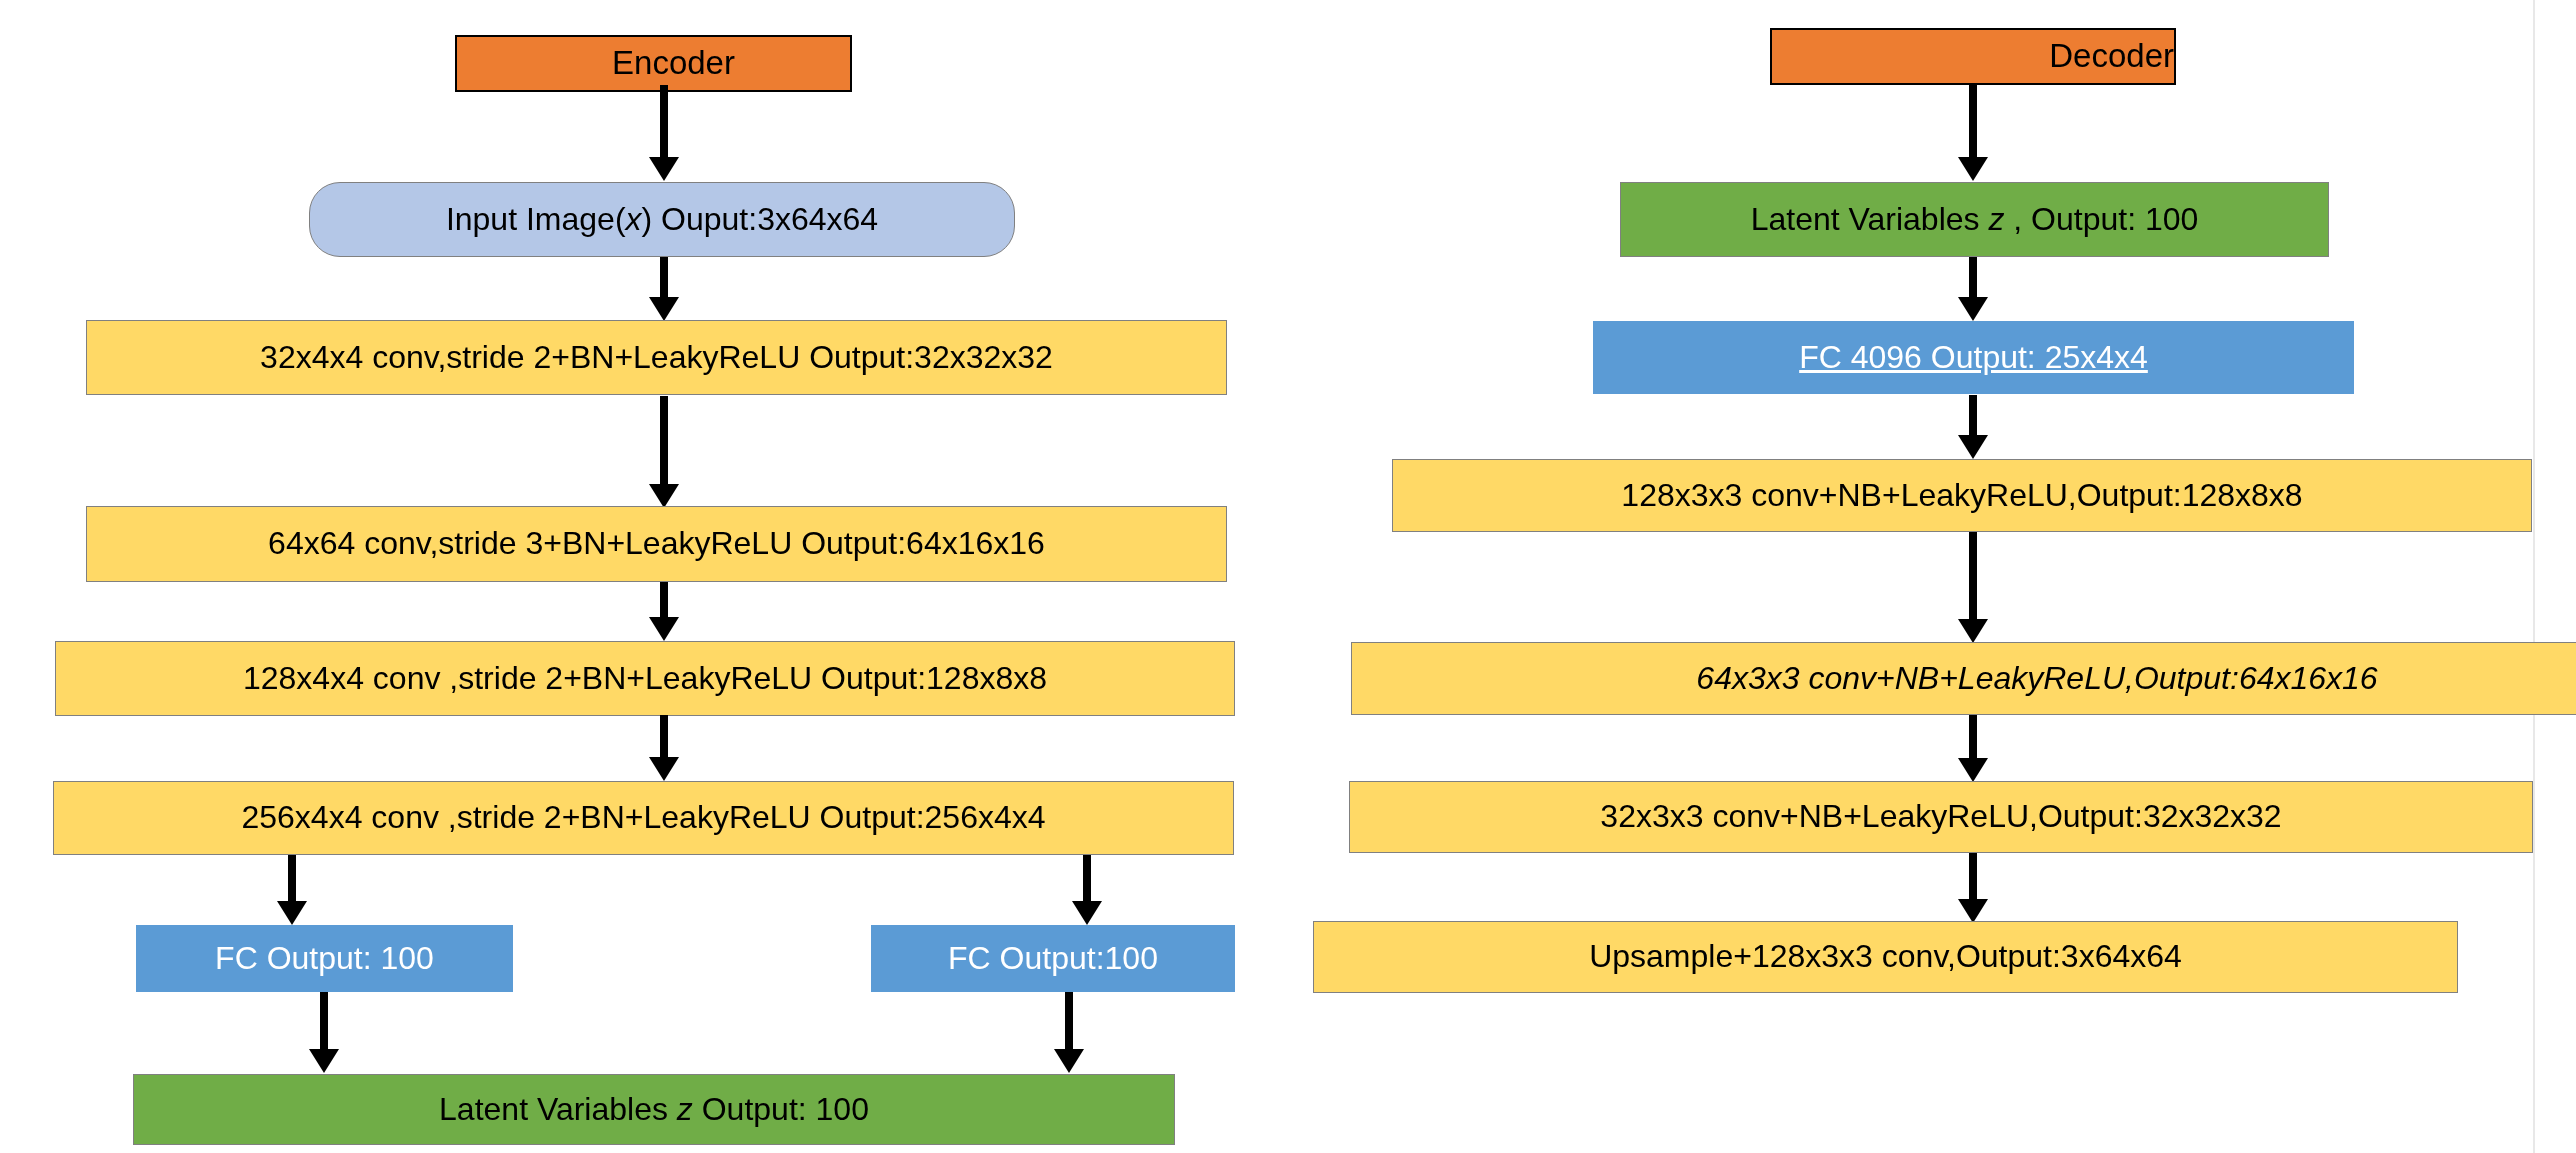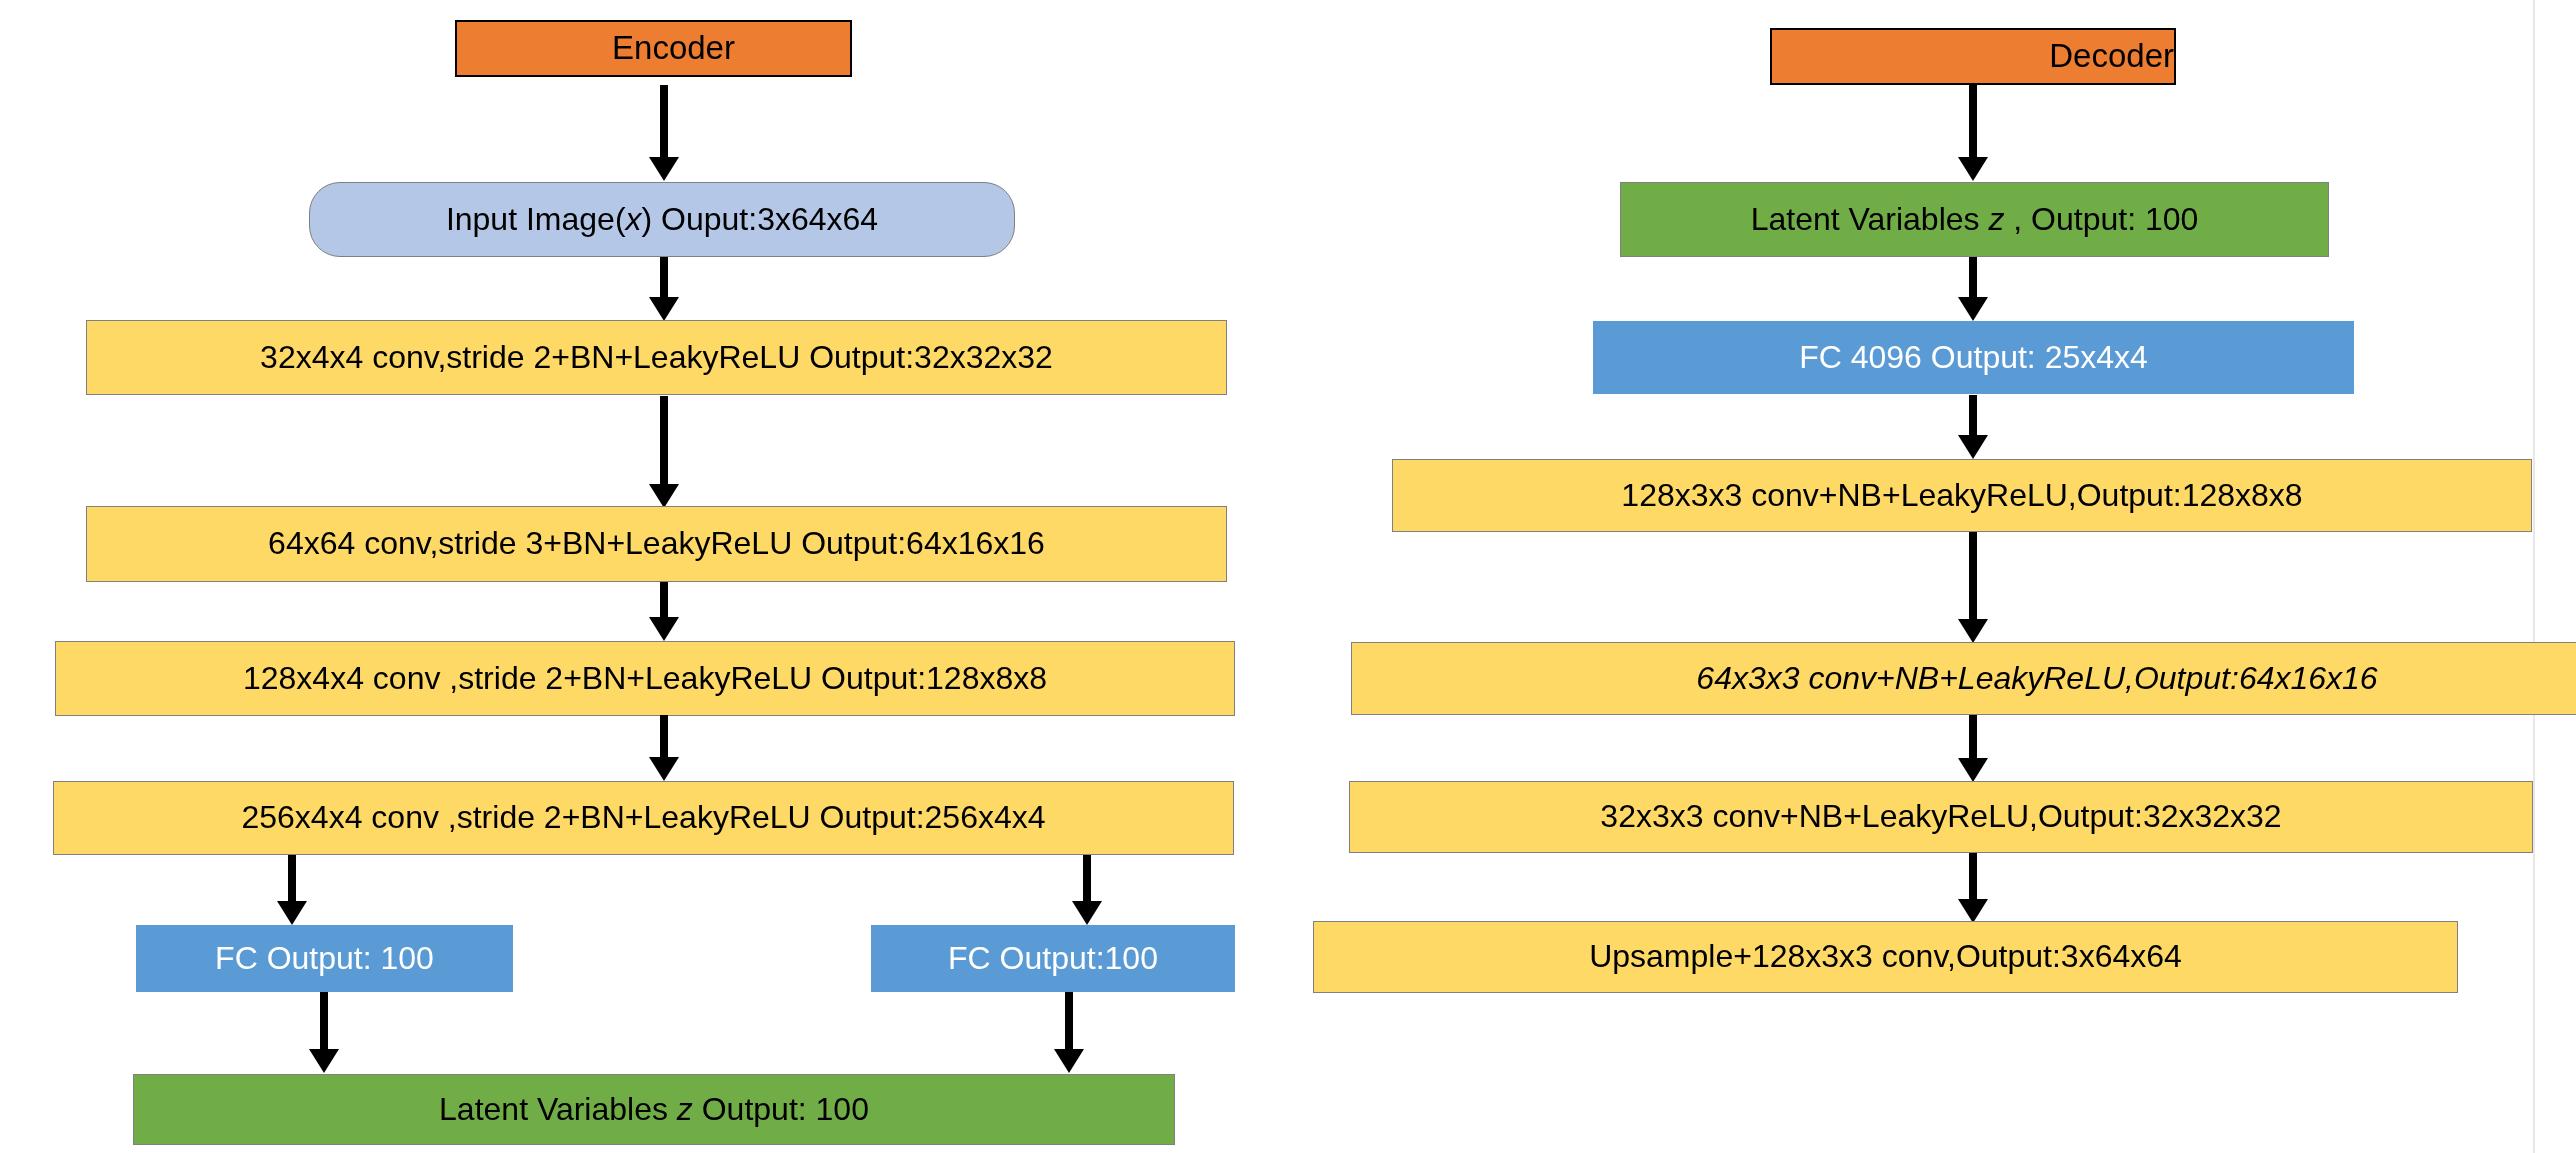--- a/index.html
+++ b/index.html
@@ -48,21 +48,21 @@
   }
   .ital{font-style:italic;}
 </style>
 </head>
 <body>
 
 <div id="canvas">
 
   <div class="clip-line" style="left:2533px;"></div>
 
-  <div class="node hdr" style="left:455px;top:20px;width:397px;height:57px;padding-left:40px;">
+  <div class="node hdr" style="left:455px;top:35px;width:397px;height:57px;padding-left:40px;">
     <span class="lbl">Encoder</span>
   </div>
 
   <div class="arrow" style="left:647px;top:85px;width:34px;height:96px;">
     <div class="shaft" style="height:72px;"></div>
     <div class="head" style="top:72px;"></div>
   </div>
 
   <div class="node grey-b blue-pale" style="left:309px;top:182px;width:706px;height:75px;border-radius:31px;">
     <span class="lbl"><span>Input Image(</span><span class="ital">x</span><span>) Ouput:3x64x64</span></span>
@@ -145,21 +145,21 @@
 
   <div class="node grey-b green" style="left:1620px;top:182px;width:709px;height:75px;">
     <span class="lbl"><span>Latent Variables </span><span class="ital">z</span><span> , Output: 100</span></span>
   </div>
 
   <div class="arrow" style="left:1956px;top:257px;width:34px;height:64px;">
     <div class="shaft" style="height:40px;"></div>
     <div class="head" style="top:40px;"></div>
   </div>
 
-  <div class="node blue-solid" style="left:1593px;top:321px;width:761px;height:73px;">
+  <div class="node blue-solid" style="left:1593px;top:321px;width:761px;height:73px;text-decoration:underline;">
     <span class="lbl">FC 4096 Output: 25x4x4</span>
   </div>
 
   <div class="arrow" style="left:1956px;top:395px;width:34px;height:64px;">
     <div class="shaft" style="height:40px;"></div>
     <div class="head" style="top:40px;"></div>
   </div>
 
   <div class="node grey-b yellow" style="left:1392px;top:459px;width:1140px;height:73px;">
     <span class="lbl">128x3x3 conv+NB+LeakyReLU,Output:128x8x8</span>

